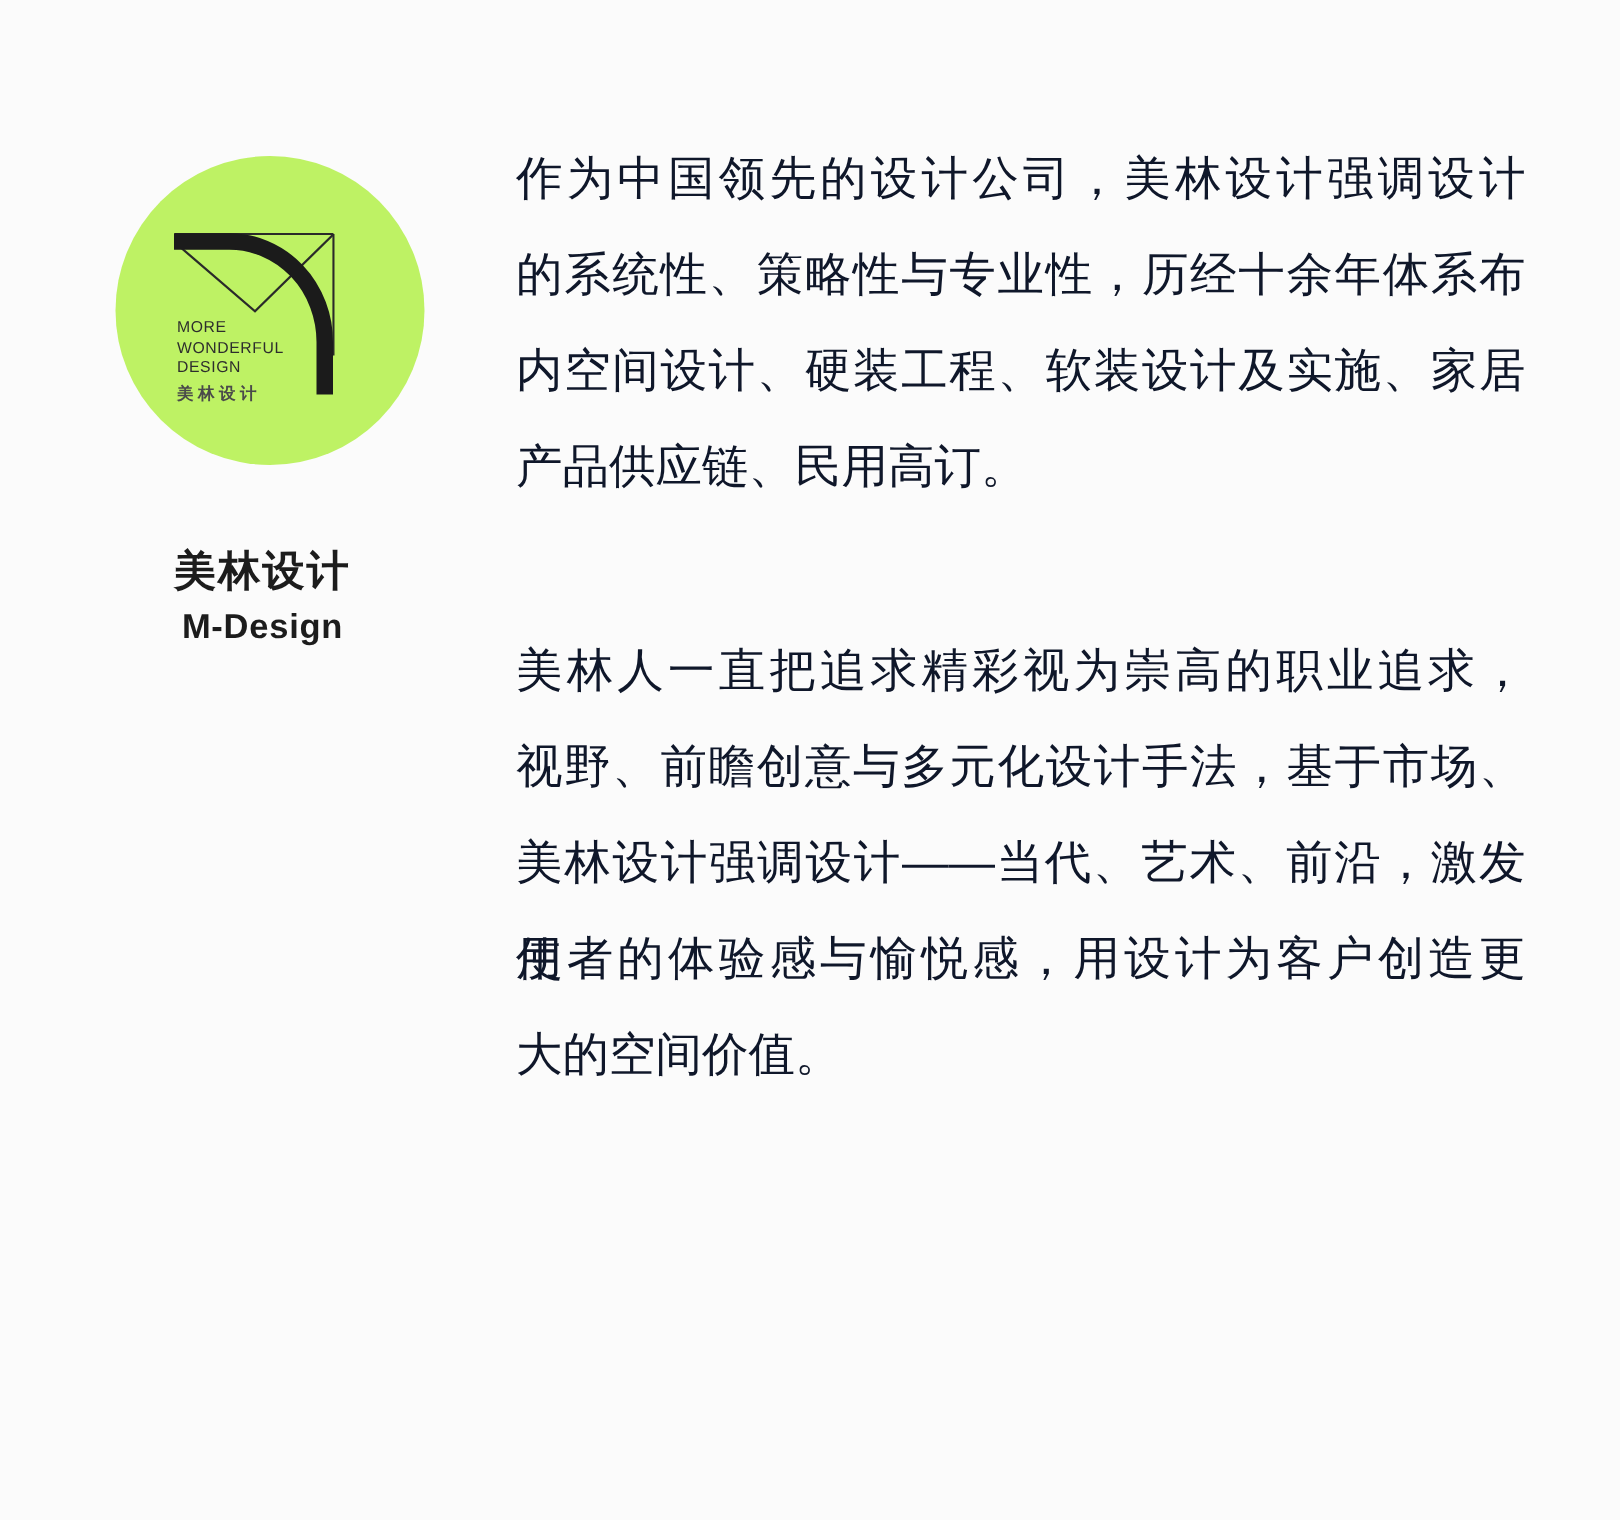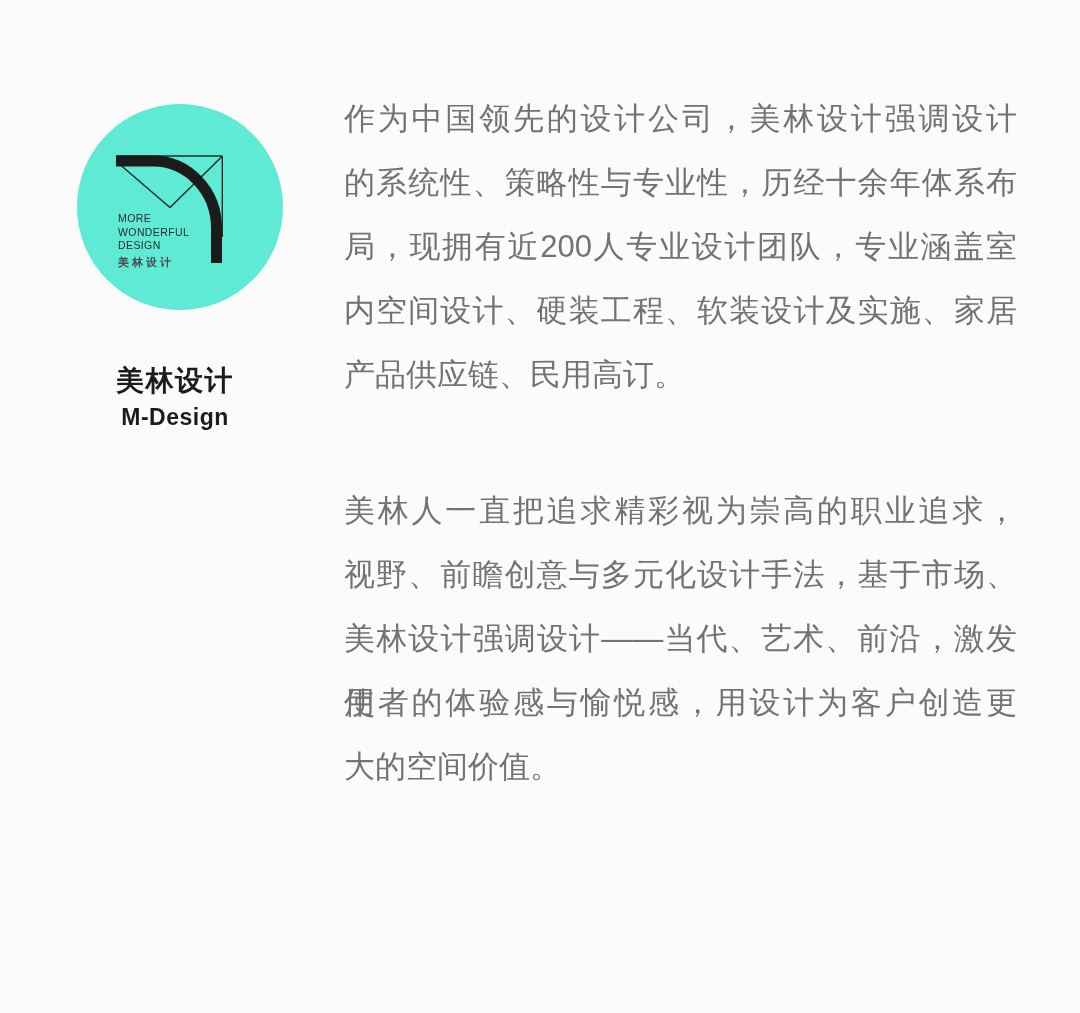--- a/index.html
+++ b/index.html
@@ -9,21 +9,21 @@
     font-family: "Liberation Sans", sans-serif;
     position: relative;
     overflow: hidden;
   }
 
   
   .logo-circle {
     position: absolute; left: 77px; top: 104px;
     width: 206px; height: 206px;
     border-radius: 50%;
-    background: #5eead4;
+    background: #bef264;
   }
   .logo-square {
     position: absolute; left: 39px; top: 51px;
     width: 107px; height: 108px;
   }
   .logo-square svg { position: absolute; left: 0; top: 0; overflow: visible; }
   .mark-text {
     position: absolute; left: 2px; top: 57px;
     font-size: 10.5px; line-height: 13.5px;
     letter-spacing: 0.4px; font-weight: 500;
@@ -39,21 +39,21 @@
     position: absolute; left: 0; top: 362px; width: 350px;
     text-align: center; color: #1c1c1c;
   }
   .brand-cn { font-size: 28px; font-weight: 700; letter-spacing: 1.5px; }
   .brand-en { font-size: 23px; font-weight: 700; letter-spacing: 0.5px; margin-top: 4px; text-align: center; }
 
   
   .content {
     position: absolute; left: 344px; top: 87px; width: 673px;
   }
-  .para { color: #737373; font-size: 31px; }
+  .para { color: #0f172a; font-size: 31px; }
   .para + .para { margin-top: 72px; }
   .line {
     height: 64px; line-height: 64px;
     text-align: justify;
     -moz-text-align-last: justify;
     text-align-last: justify;
   }
   .line.last {
     -moz-text-align-last: left;
     text-align-last: left;
@@ -85,21 +85,20 @@
 
 <div class="brand">
   <div class="brand-cn">美林设计</div>
   <div class="brand-en">M-Design</div>
 </div>
 
 <div class="content">
   <div class="para">
     <div class="line">作为中国领先的设计公司，美林设计强调设计</div>
     <div class="line">的系统性、策略性与专业性，历经十余年体系布</div>
-    <div class="line">局，现拥有近200人专业设计团队，专业涵盖室</div>
     <div class="line">内空间设计、硬装工程、软装设计及实施、家居</div>
     <div class="line last">产品供应链、民用高订。</div>
   </div>
   <div class="para">
     <div class="line">美林人一直把追求精彩视为崇高的职业追求，</div>
     <div class="line">视野、前瞻创意与多元化设计手法，基于市场、</div>
     <div class="line">美林设计强调设计——当代、艺术、前沿，激发使</div>
     <div class="line">用者的体验感与愉悦感，用设计为客户创造更</div>
     <div class="line last">大的空间价值。</div>
   </div>

